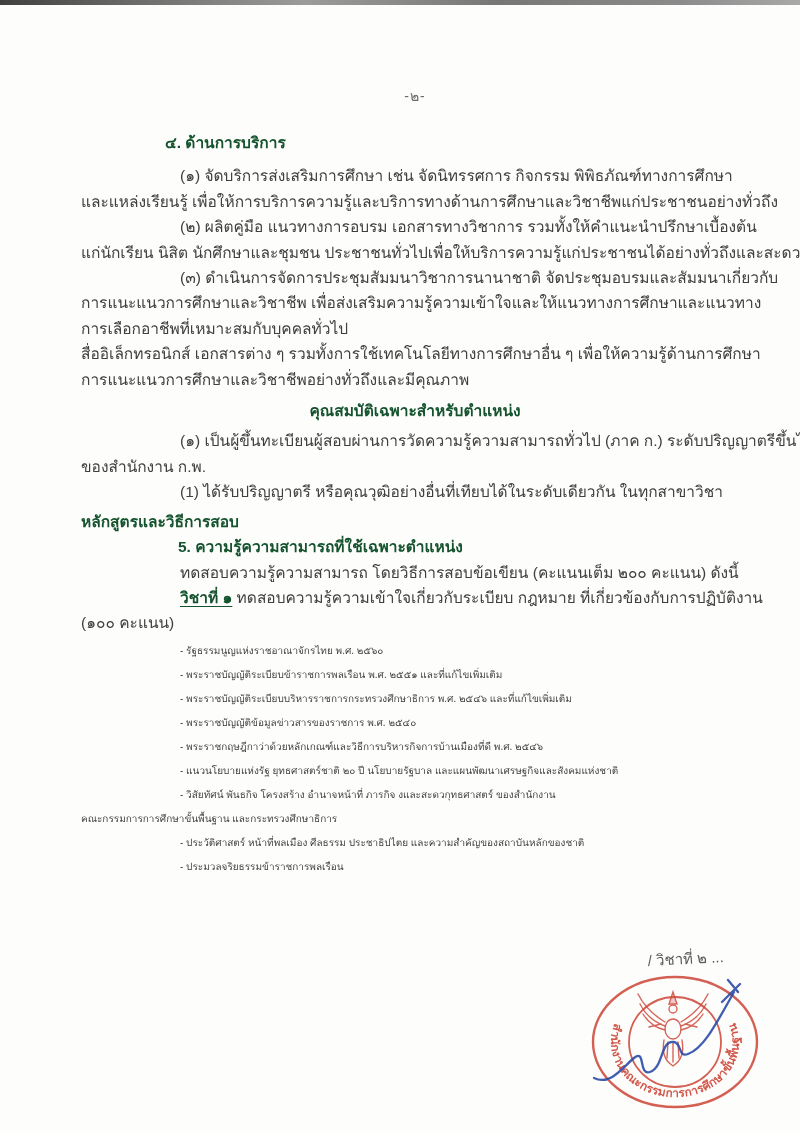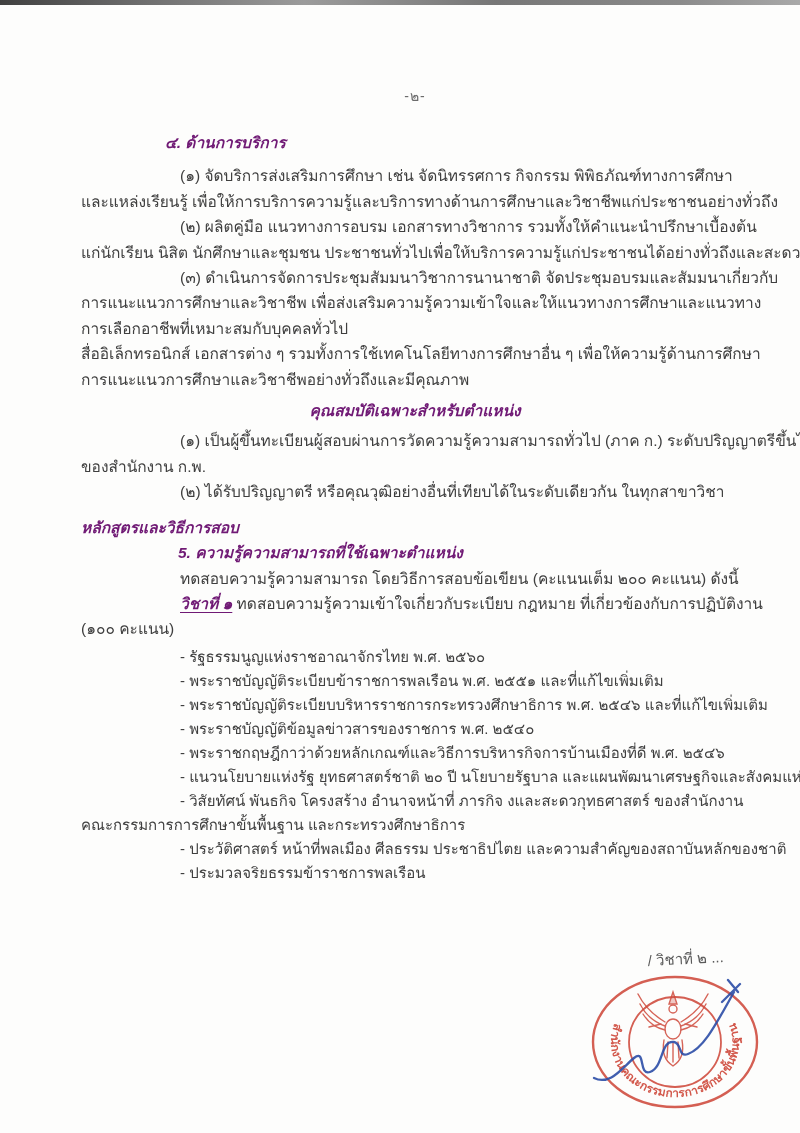--- a/index.html
+++ b/index.html
@@ -19,29 +19,29 @@
     opacity:.85;
   }
   .content {
     position:absolute; left:81px; top:86px; width:668px;
   }
   .pagenum {
     text-align:center; font-size:14px; line-height:20px;
     letter-spacing:1px; color:#6b6b6b; margin-bottom:24px;
   }
   .ln { font-size:15.5px; line-height:25.4px; white-space:nowrap; }
-  .bl { font-size:15px;  line-height:24px;   white-space:nowrap; }
-  .b  { font-weight:bold; color:#701a75;font-style:italic; }
+  .bl { font-size:10px;  line-height:24px;   white-space:nowrap; }
+  .b  { font-weight:bold; color:#14532d; }
   .ind  { padding-left:99px; }  
   .h4   { padding-left:84px; }  
   .sub  { padding-left:97px; }  
   .mt-qual   { margin-top:6px;text-align:center; }
   .mb-h      { margin-bottom:8px; }
   .mb-qual   { margin-bottom:5px; }
-  .mt-course { margin-top:10px; }
+  .mt-course { margin-top:4px; }
   .mt-list   { margin-top:3px; }
   .u { text-decoration:underline; text-underline-offset:3px; }
   .stamp-wrap {
     position:absolute; left:552px; top:928px; width:236px; height:200px;
   }
   .stamp-wrap svg { display:block; }
 </style>
 </head>
 <body>
 
@@ -60,21 +60,21 @@
     <div class="ln ind">(๓) ดำเนินการจัดการประชุมสัมมนาวิชาการนานาชาติ จัดประชุมอบรมและสัมมนาเกี่ยวกับ</div>
     <div class="ln">การแนะแนวการศึกษาและวิชาชีพ เพื่อส่งเสริมความรู้ความเข้าใจและให้แนวทางการศึกษาและแนวทาง</div>
     <div class="ln">การเลือกอาชีพที่เหมาะสมกับบุคคลทั่วไป</div>
     <div class="ln">สื่ออิเล็กทรอนิกส์ เอกสารต่าง ๆ รวมทั้งการใช้เทคโนโลยีทางการศึกษาอื่น ๆ เพื่อให้ความรู้ด้านการศึกษา</div>
     <div class="ln">การแนะแนวการศึกษาและวิชาชีพอย่างทั่วถึงและมีคุณภาพ</div>
 
     <div class="ln b mt-qual mb-qual">คุณสมบัติเฉพาะสำหรับตำแหน่ง</div>
 
     <div class="ln ind">(๑) เป็นผู้ขึ้นทะเบียนผู้สอบผ่านการวัดความรู้ความสามารถทั่วไป (ภาค ก.) ระดับปริญญาตรีขึ้นไป</div>
     <div class="ln">ของสำนักงาน ก.พ.</div>
-    <div class="ln ind">(๒) ได้รับปริญญาตรี หรือคุณวุฒิอย่างอื่นที่เทียบได้ในระดับเดียวกัน ในทุกสาขาวิชา</div>
+    <div class="ln ind">(1) ได้รับปริญญาตรี หรือคุณวุฒิอย่างอื่นที่เทียบได้ในระดับเดียวกัน ในทุกสาขาวิชา</div>
 
     <div class="ln b mt-course">หลักสูตรและวิธีการสอบ</div>
     <div class="ln b sub">5. ความรู้ความสามารถที่ใช้เฉพาะตำแหน่ง</div>
 
     <div class="ln ind">ทดสอบความรู้ความสามารถ โดยวิธีการสอบข้อเขียน (คะแนนเต็ม ๒๐๐ คะแนน) ดังนี้</div>
 
     <div class="ln ind"><span class="b u">วิชาที่ ๑</span><span> ทดสอบความรู้ความเข้าใจเกี่ยวกับระเบียบ กฎหมาย ที่เกี่ยวข้องกับการปฏิบัติงาน</span></div>
     <div class="ln">(๑๐๐ คะแนน)</div>
 
     <div class="bl ind mt-list">- รัฐธรรมนูญแห่งราชอาณาจักรไทย พ.ศ. ๒๕๖๐</div>

